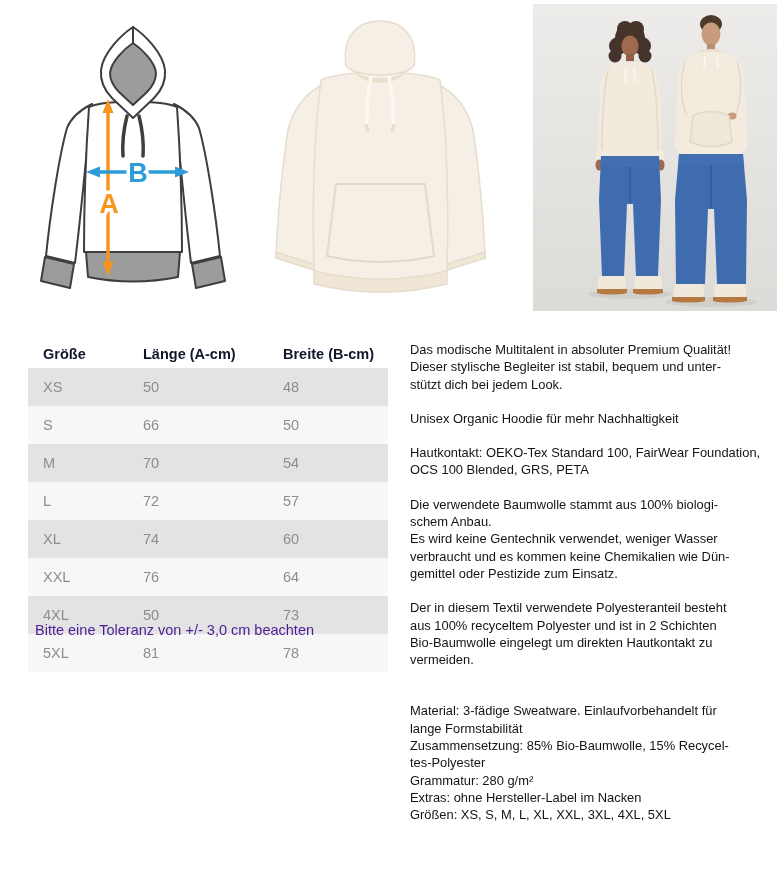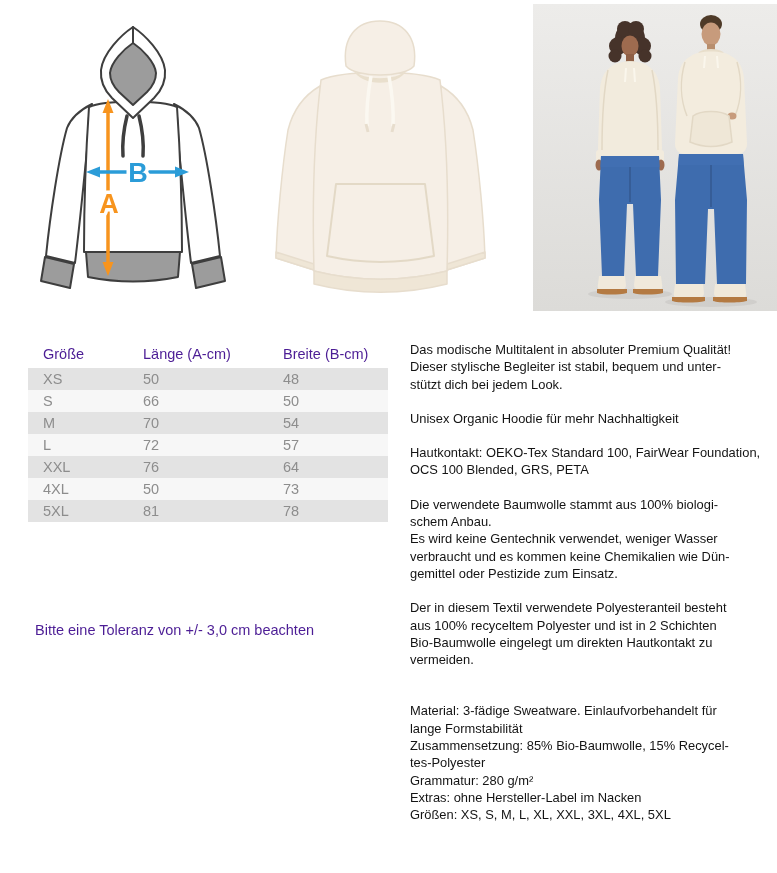--- a/index.html
+++ b/index.html
@@ -17,23 +17,23 @@
 
   
   .size-table{
     left:28px;top:340px;width:360px;border-collapse:collapse;table-layout:fixed;
     font-size:14.5px;color:#8d8d8d;
   }
   .size-table col.c1{width:100px;}
   .size-table col.c2{width:140px;}
   .size-table col.c3{width:120px;}
   .size-table th{
-    height:28px;font-weight:400;text-align:left;padding:0 0 0 15px;color:#4c1d95;
-  }
-  .size-table td{height:22px;padding:0 0 0 15px;margin-left:27px;}
+    height:28px;font-weight:700;text-align:left;padding:0 0 0 15px;color:#0f172a;
+  }
+  .size-table td{height:38px;padding:0 0 0 15px;margin-left:27px;}
   .size-table tbody tr:nth-child(odd){background:#e3e3e3;}
   .size-table tbody tr:nth-child(even){background:#f7f7f7;}
 
   .tolerance-note{
     left:35px;top:622px;font-size:14.5px;color:#4c1d95;
   }
 
   
   .description{
     left:410px;top:333px;width:367px;font-size:12.9px;line-height:17.3px;color:#141414;
@@ -202,20 +202,25 @@
       <td>M</td>
       <td>70</td>
       <td>54</td>
     </tr>
     <tr>
       <td>L</td>
       <td>72</td>
       <td>57</td>
     </tr>
     <tr>
+      <td>XL</td>
+      <td>74</td>
+      <td>60</td>
+    </tr>
+    <tr>
       <td>XXL</td>
       <td>76</td>
       <td>64</td>
     </tr>
     <tr>
       <td>4XL</td>
       <td>50</td>
       <td>73</td>
     </tr>
     <tr>

